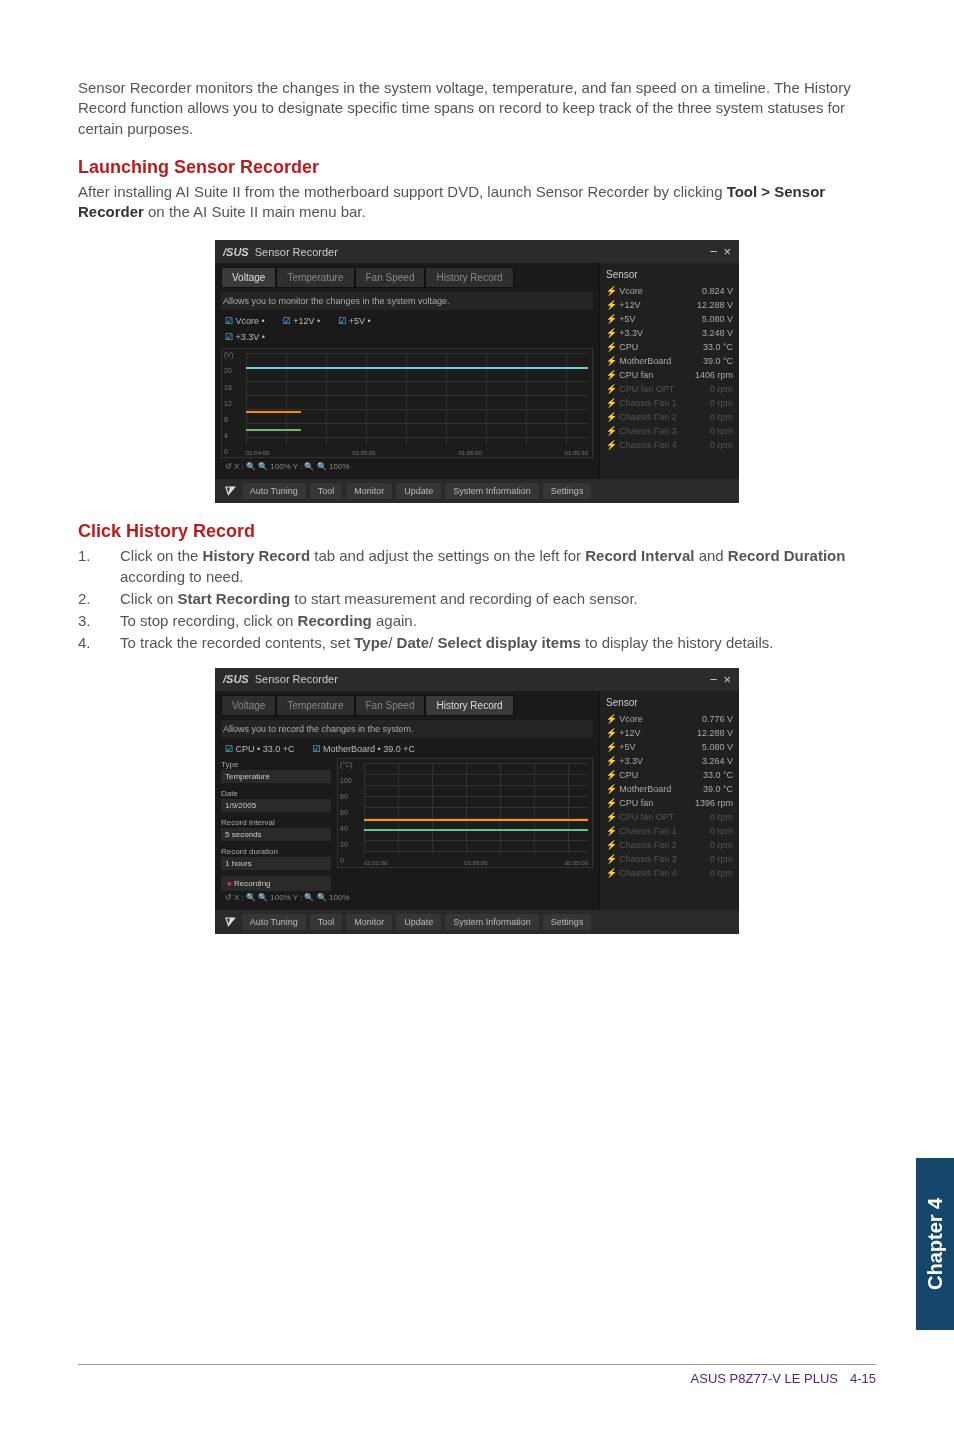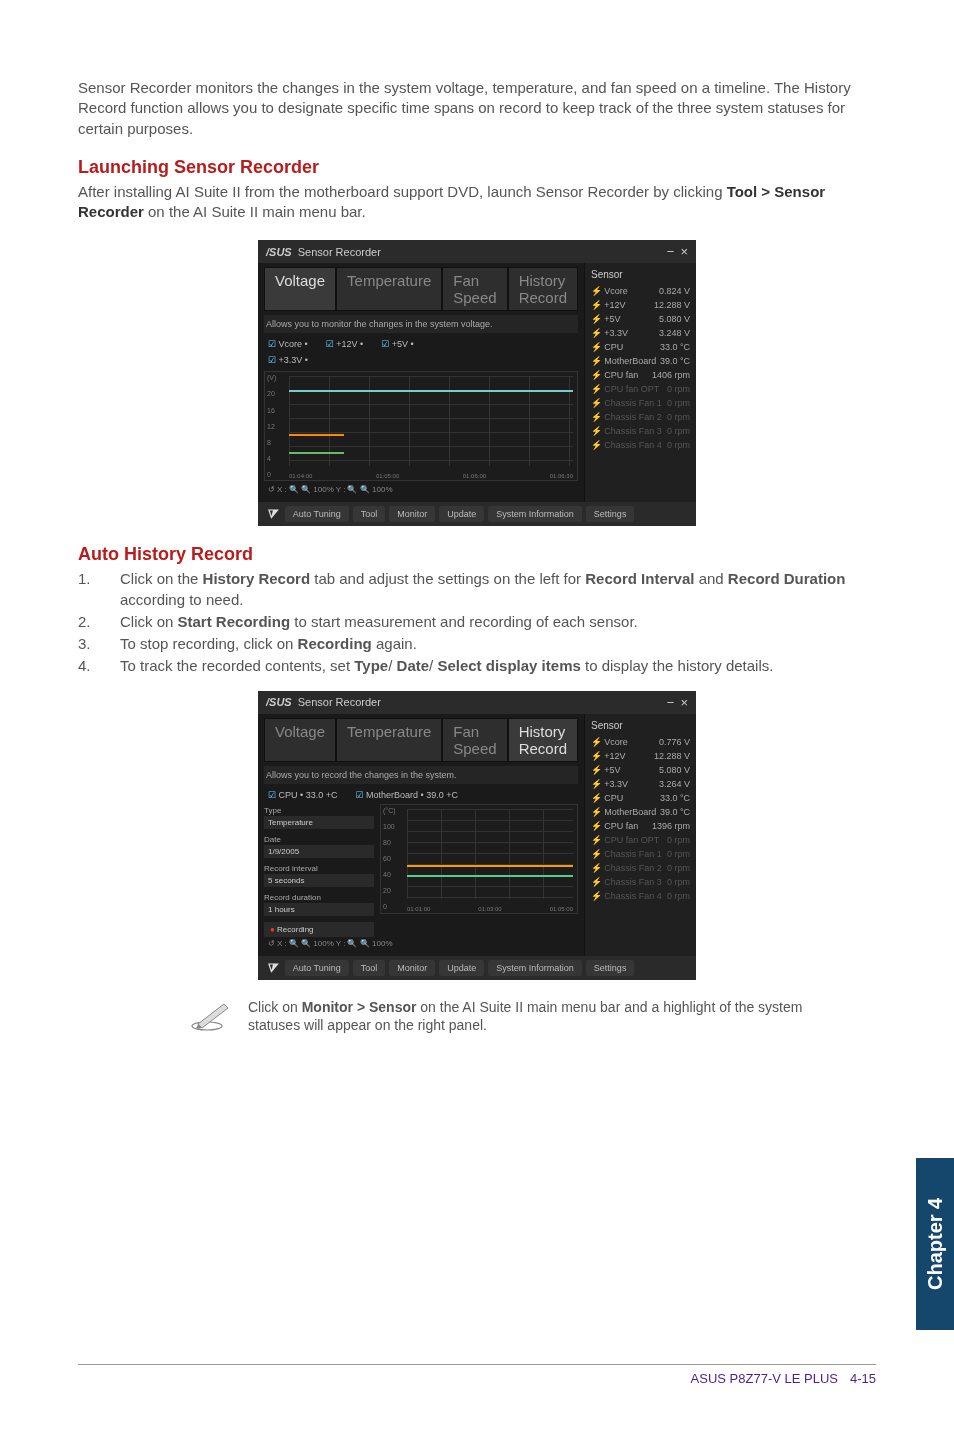--- a/index.html
+++ b/index.html
@@ -54,21 +54,21 @@
   }
   ol.steps li .txt { flex: 1; }
 
   
   .shot-wrap {
     display: flex;
     justify-content: center;
     margin: 4px 0 18px 0;
   }
   .shot {
-    width: 438px;
+    width: 524px;
     background: #1a1a1a;
     color: #bbb;
     font-size: 9px;
     border-radius: 2px;
     position: relative;
   }
   .shot-title {
     background: #2b2b2b;
     padding: 4px 8px;
     font-size: 11px;
@@ -93,21 +93,21 @@
   }
   .tabs {
     display: flex;
     gap: 0;
     margin-bottom: 4px;
   }
   .tab {
     padding: 4px 10px;
     background: #2e2e2e;
     color: #888;
-    font-size: 15px;
+    font-size: 10px;
     border: 1px solid #111;
   }
   .tab.active {
     background: #3a3a3a;
     color: #ddd;
   }
   .desc-row {
     color: #aaa;
     font-size: 9px;
     padding: 4px 2px;
@@ -450,21 +450,21 @@
         <span class="btn">Auto Tuning</span>
         <span class="btn">Tool</span>
         <span class="btn">Monitor</span>
         <span class="btn">Update</span>
         <span class="btn">System Information</span>
         <span class="btn">Settings</span>
       </div>
     </div>
   </div>
 
-  <h3 class="sub">Auto History Record</h3>
+  <h3 class="sub">Click History Record</h3>
   <ol class="steps">
     <li>
         <span class="num">1.</span>
       <span class="txt"><span>Click on the </span><b>History Record</b><span> tab and adjust the settings on the left for </span><b>Record Interval</b><span> and </span><b>Record Duration</b><span> according to need.</span></span>
       </li>
     <li>
         <span class="num">2.</span>
       <span class="txt"><span>Click on </span><b>Start Recording</b><span> to start measurement and recording of each sensor.</span></span>
       </li>
     <li>
@@ -589,30 +589,20 @@
         <span class="btn">Auto Tuning</span>
         <span class="btn">Tool</span>
         <span class="btn">Monitor</span>
         <span class="btn">Update</span>
         <span class="btn">System Information</span>
         <span class="btn">Settings</span>
       </div>
     </div>
   </div>
 
-  <div class="note">
-    <svg width="44" height="34" viewBox="0 0 44 34">
-      <ellipse cx="17" cy="28" rx="15" ry="4" fill="none" stroke="#888" stroke-width="1.2"></ellipse>
-      <polygon points="8,26 34,6 38,10 12,30" fill="#ddd" stroke="#888" stroke-width="1"></polygon>
-      <polygon points="8,26 12,30 6,31" fill="#888"></polygon>
-    </svg>
-    <p>
-      <span>Click on </span><b>Monitor &gt; Sensor</b><span> on the AI Suite II main menu bar and a highlight of the system statuses will appear on the right panel.</span>
-    </p>
-  </div>
 
 </div>
 
 <div class="side-tab">Chapter 4</div>
 
 <div class="footer">
   <span>ASUS P8Z77-V LE PLUS</span>
   <span>4-15</span>
 </div>
 

